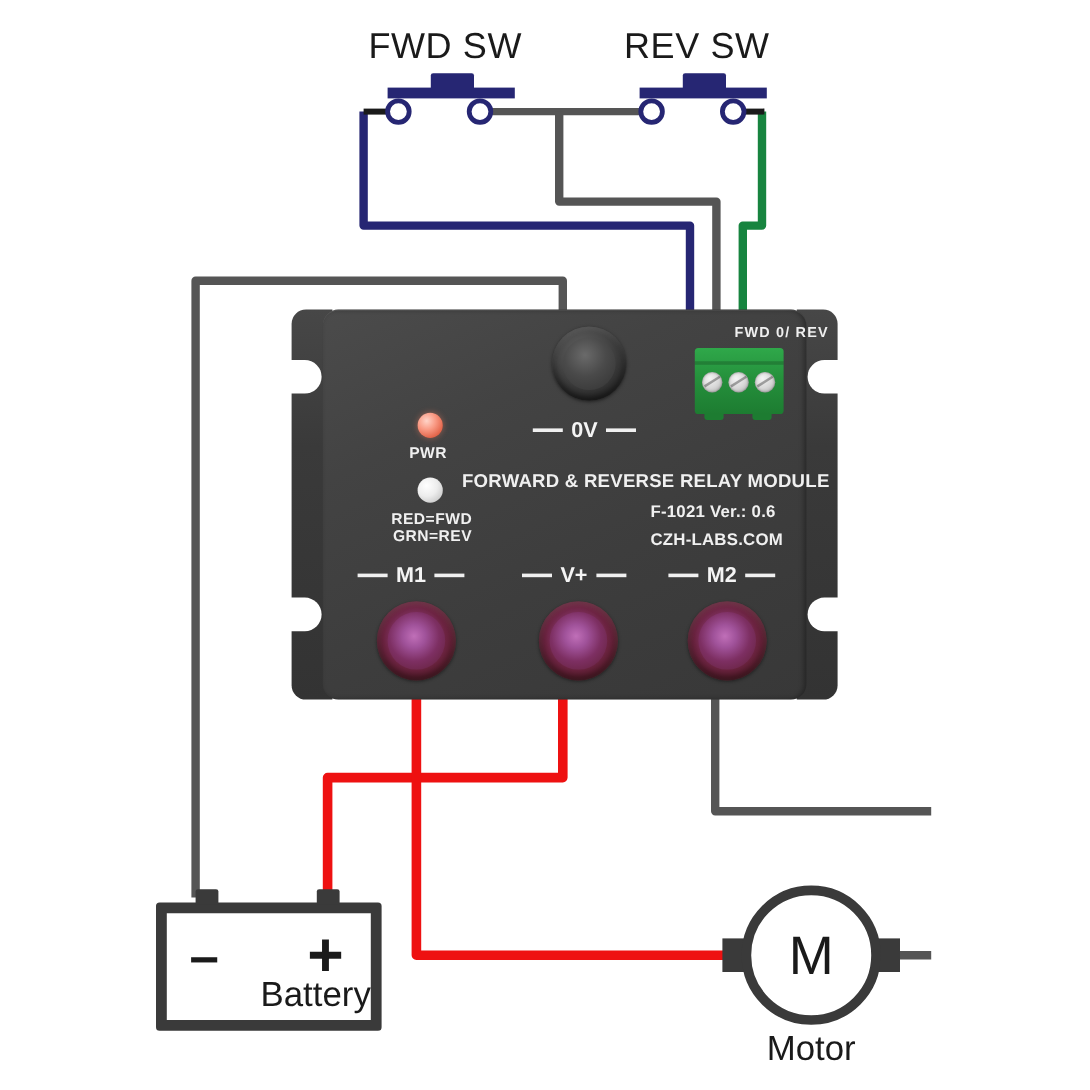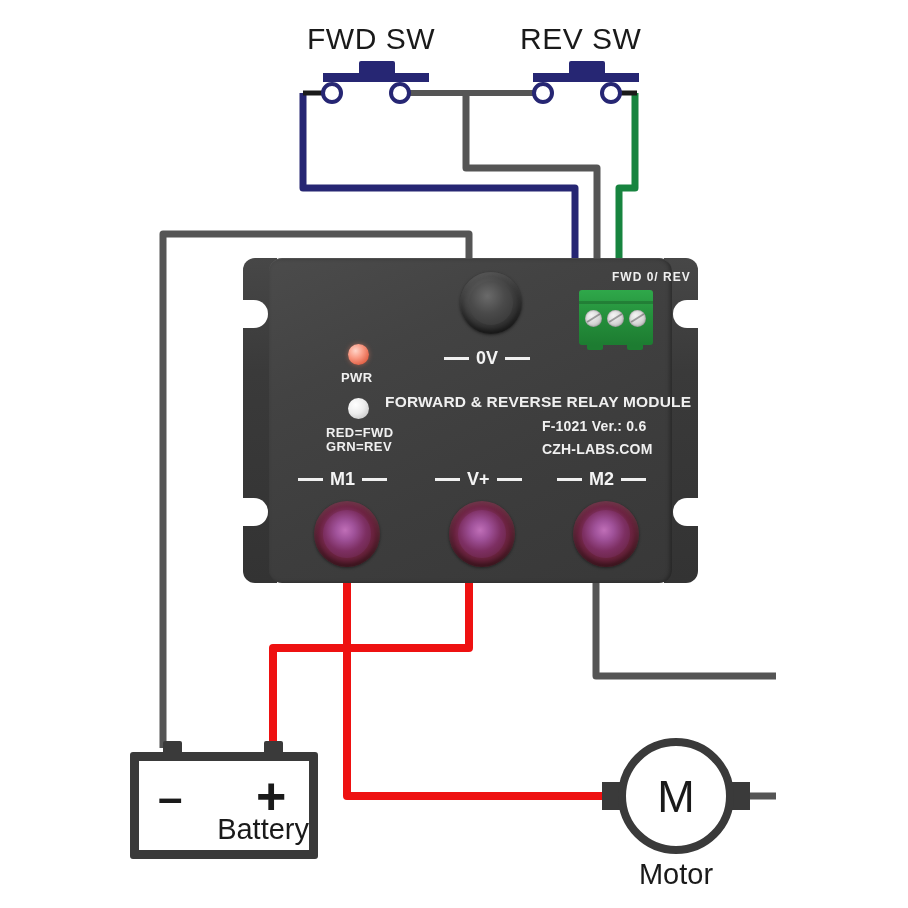--- a/index.html
+++ b/index.html
@@ -90,20 +90,21 @@
     left: 79px; top: 140px;
     background: radial-gradient(circle at 36% 32%, #ffffff 0%, #ededed 45%, #cdcdcd 78%, #a8a8a8 100%);
   }
   .led-cap {
     position: absolute;
     font-size: 13px;
     font-weight: bold;
     color: #f0f0f0;
     letter-spacing: 0.4px;
     line-height: 14px;
+    text-align: right;
   }
   .led-cap.pwr  { left: 72px; top: 113px; }
   .led-cap.mode { left: 57px; top: 168px; }
   
   #post0v {
     position: absolute;
     left: 191px; top: 14px;
     width: 62px; height: 62px;
     border-radius: 50%;
     background: radial-gradient(circle at 40% 32%, #5e5e5e 0%, #464646 38%, #2e2e2e 70%, #1c1c1c 100%);

